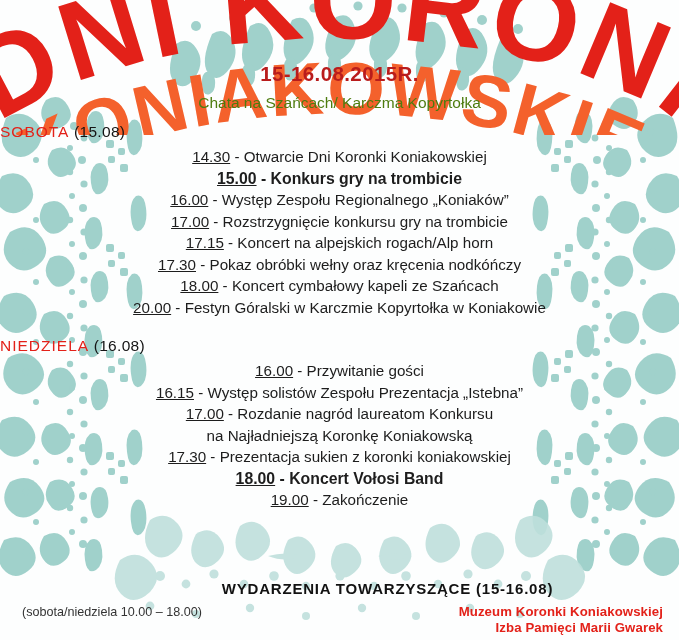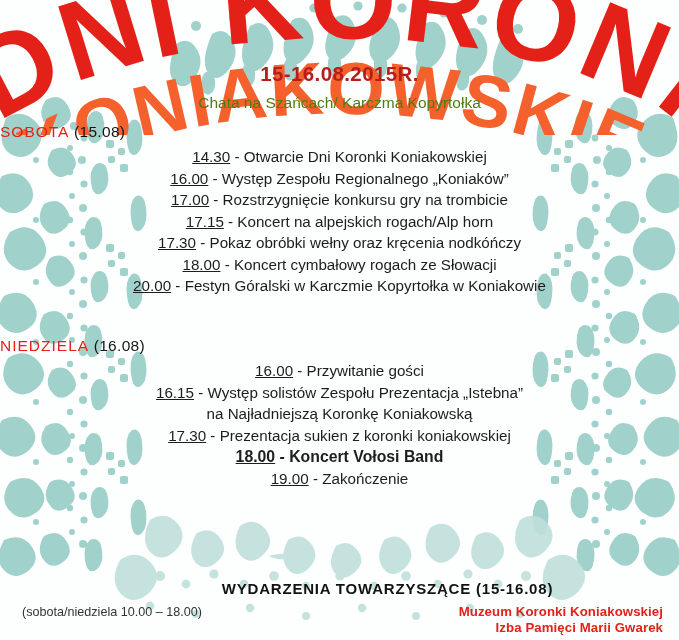--- a/index.html
+++ b/index.html
@@ -409,34 +409,36 @@
   <div class="content">
 
     <div class="datehead">15-16.08.2015R.</div>
     <div class="venue">Chata na Szańcach/ Karczma Kopyrtołka</div>
 
     <div id="sat-head" class="day-head">
       <span class="dayname">SOBOTA</span><span>&nbsp;</span><span class="daydate">(15.08)</span>
     </div>
     <div id="sat-list" class="sched">
         <div class="ev"><span class="t">14.30</span><span> - </span><span>Otwarcie Dni Koronki Koniakowskiej</span></div>
+        <div class="ev bold"><span class="t">15.00</span><span> - </span><span>Konkurs gry na trombicie</span></div>
         <div class="ev"><span class="t">16.00</span><span> - </span><span>Występ Zespołu Regionalnego „Koniaków”</span></div>
         <div class="ev"><span class="t">17.00</span><span> - </span><span>Rozstrzygnięcie konkursu gry na trombicie</span></div>
         <div class="ev"><span class="t">17.15</span><span> - </span><span>Koncert na alpejskich rogach/Alp horn</span></div>
         <div class="ev"><span class="t">17.30</span><span> - </span><span>Pokaz obróbki wełny oraz kręcenia nodkóńczy</span></div>
-        <div class="ev"><span class="t">18.00</span><span> - </span><span>Koncert cymbałowy rogach ze Słowacji</span></div>
+        <div class="ev"><span class="t">18.00</span><span> - </span><span>Koncert cymbałowy kapeli ze Szańcach</span></div>
         <div class="ev"><span class="t">20.00</span><span> - </span><span>Festyn Góralski w Karczmie Kopyrtołka w Koniakowie</span></div>
       </div>
 
     <div id="sun-head" class="day-head">
       <span class="dayname">NIEDZIELA</span><span>&nbsp;</span><span class="daydate">(16.08)</span>
     </div>
     <div id="sun-list" class="sched">
         <div class="ev"><span class="t">16.00</span><span> - </span><span>Przywitanie gości</span></div>
         <div class="ev"><span class="t">16.15</span><span> - </span><span>Występ solistów Zespołu Prezentacja „Istebna”</span></div>
+        <div class="ev"><span class="t">17.00</span><span> - </span><span>Rozdanie nagród laureatom Konkursu</span></div>
         <div class="ev cont"><span>na Najładniejszą Koronkę Koniakowską</span></div>
         <div class="ev"><span class="t">17.30</span><span> - </span><span>Prezentacja sukien z koronki koniakowskiej</span></div>
         <div class="ev bold"><span class="t">18.00</span><span> - </span><span>Koncert Vołosi Band</span></div>
         <div class="ev"><span class="t">19.00</span><span> - </span><span>Zakończenie</span></div>
       </div>
 
     <div class="footer-head">WYDARZENIA TOWARZYSZĄCE (15-16.08)</div>
 
     <div class="foot-left">
       <div class="foot-sub">(sobota/niedziela 10.00 – 18.00)</div>

